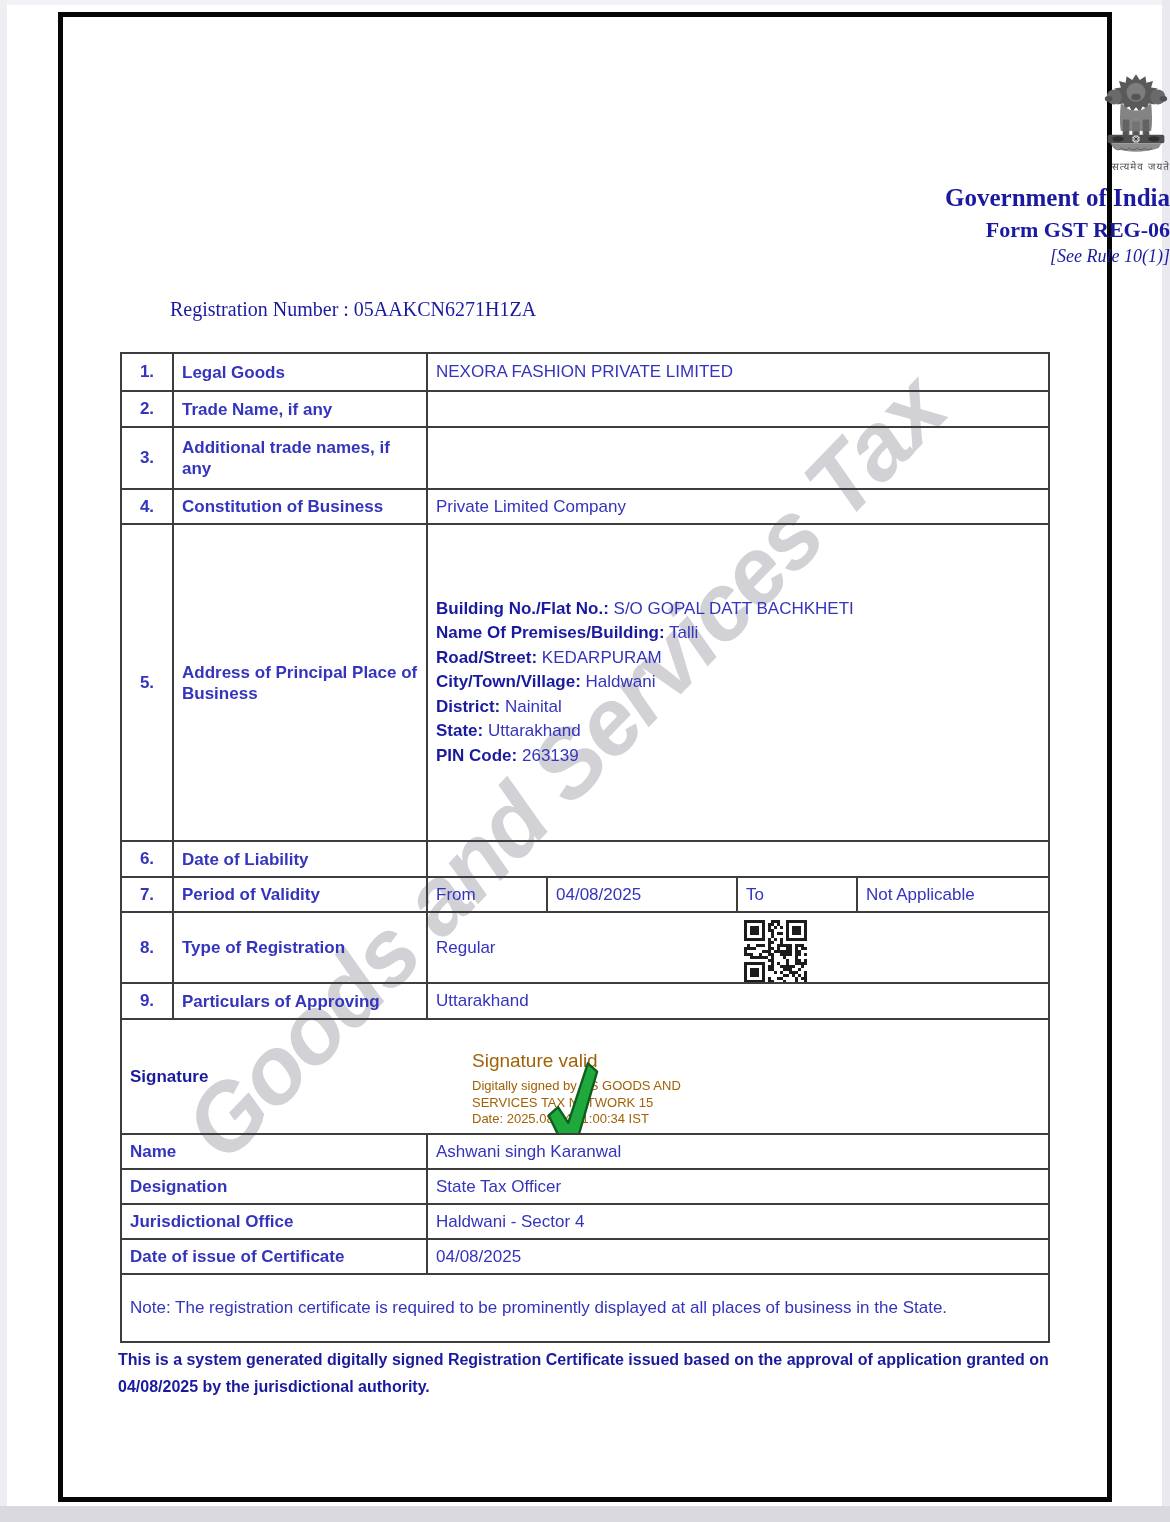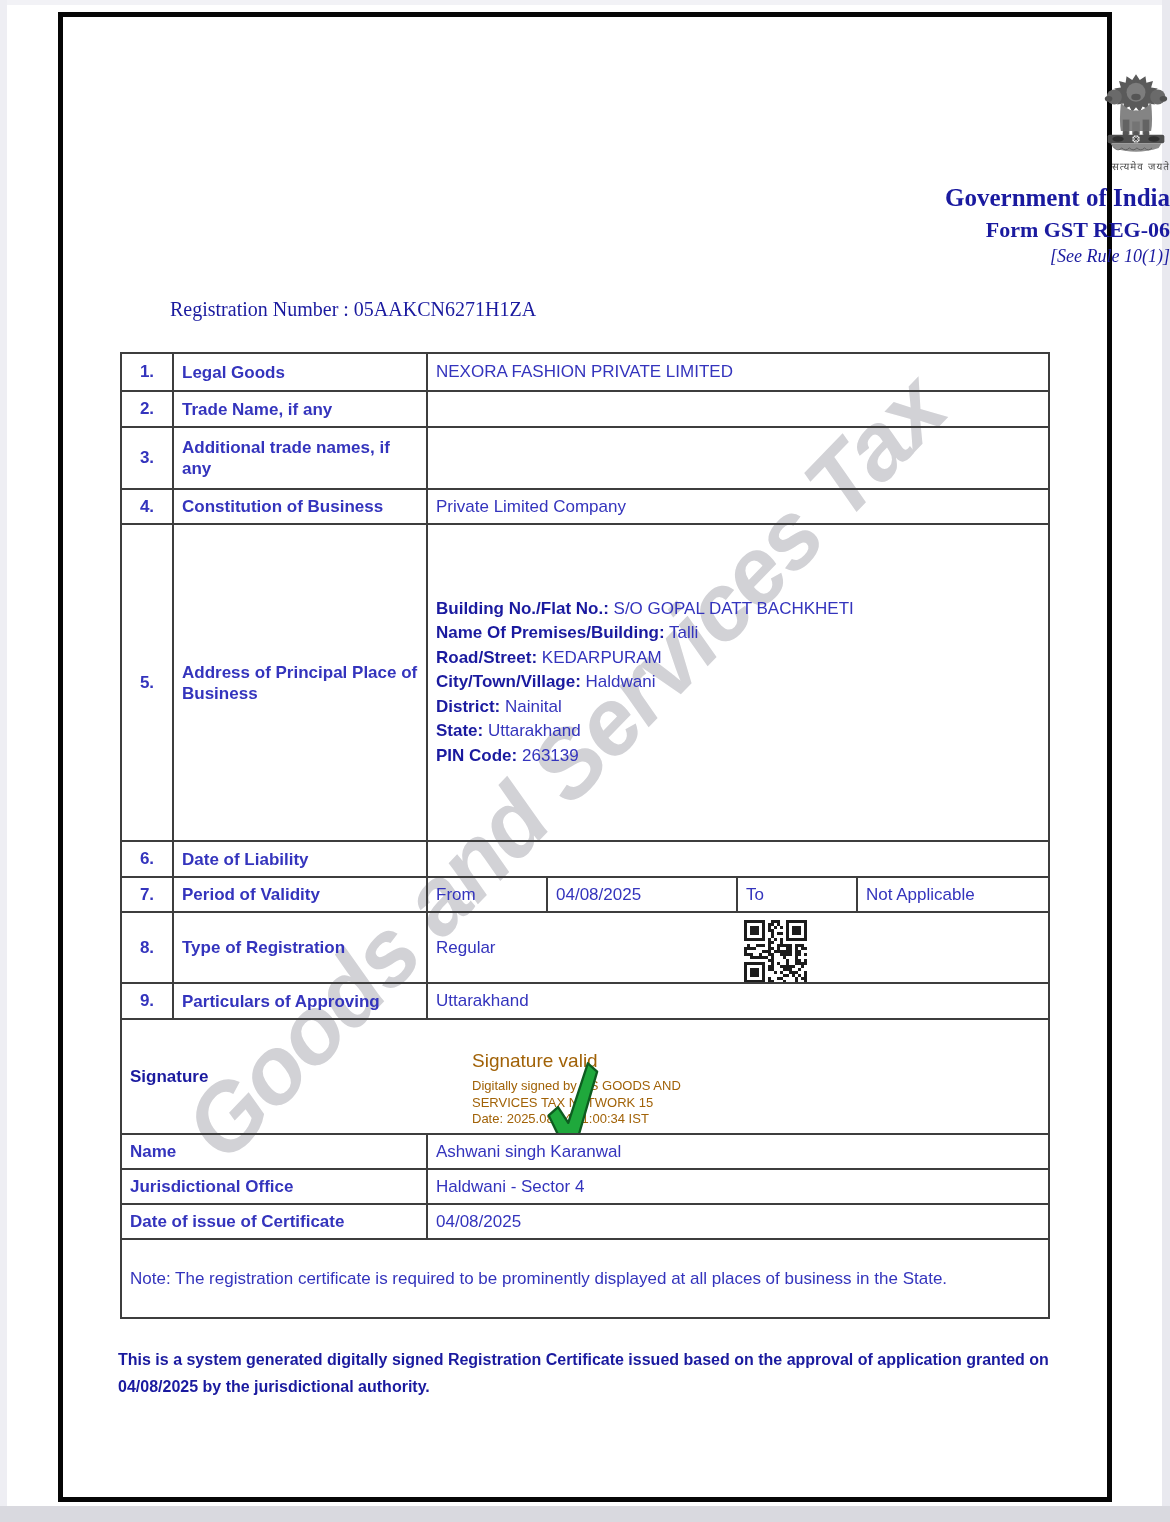--- a/index.html
+++ b/index.html
@@ -31,21 +31,21 @@
 
   table.doc{position:absolute;left:120px;top:352px;width:928px;border-collapse:collapse;
             table-layout:fixed;z-index:3;background:transparent;}
   table.doc td{border:2px solid #3d3d3d;padding:5px 8px;font-size:17px;vertical-align:middle;
                color:var(--value-blue,#3434bd);overflow:hidden;}
   td.num{text-align:center;font-weight:bold;padding:5px 2px;}
   td.lbl{font-weight:bold;color:var(--label-blue,#1a1a9f);line-height:21px;}
   td.top{vertical-align:top;}
   .r1{height:38px}.r2{height:36px}.r3{height:62px}.r4{height:35px}.r5{height:317px}
   .r6{height:36px}.r7{height:35px}.r8{height:71px}.r9{height:36px}
-  .rsig{height:115px}.ro{height:35px}.rnote{height:79px}
+  .rsig{height:115px}.ro{height:35px}.rnote{height:68px}
 
   .addr-line{line-height:24.5px;}
   .addr-line .ak{font-weight:bold;color:var(--label-blue,#1a1a9f);}
   .addr-line .av{color:var(--value-blue,#3434bd);}
 
   td.qr-cell{position:relative;vertical-align:top;padding-top:16px;margin-top:13px;}
   .qr-box{position:absolute;left:316px;top:7px;width:63px;height:63px;}
 
   td.sig-cell{position:relative;vertical-align:top;}
   .sig-label{font-weight:bold;color:var(--label-blue,#1a1a9f);}
@@ -418,20 +418,24 @@
             <path d="M46 2 L56 11 L31 97 L21 93 L4 58 L14 49 L25 66 Z" fill="#1fa83c" stroke="#0d5c20" stroke-width="2.5" stroke-linejoin="round"></path>
           </svg>
         </span>
       </td>
     </tr>
     <tr class="ro">
       <td colspan="2" class="lbl">Name</td>
       <td colspan="4">Ashwani singh Karanwal</td>
     </tr>
     <tr class="ro">
+      <td colspan="2" class="lbl">Designation</td>
+      <td colspan="4">State Tax Officer</td>
+    </tr>
+    <tr class="ro">
       <td colspan="2" class="lbl">Jurisdictional Office</td>
       <td colspan="4">Haldwani - Sector 4</td>
     </tr>
     <tr class="ro">
       <td colspan="2" class="lbl">Date of issue of Certificate</td>
       <td colspan="4">04/08/2025</td>
     </tr>
     <tr class="rnote">
       <td colspan="6" class="note-cell">Note: The registration certificate is required to be prominently displayed at all places of business in the State.</td>
     </tr>

